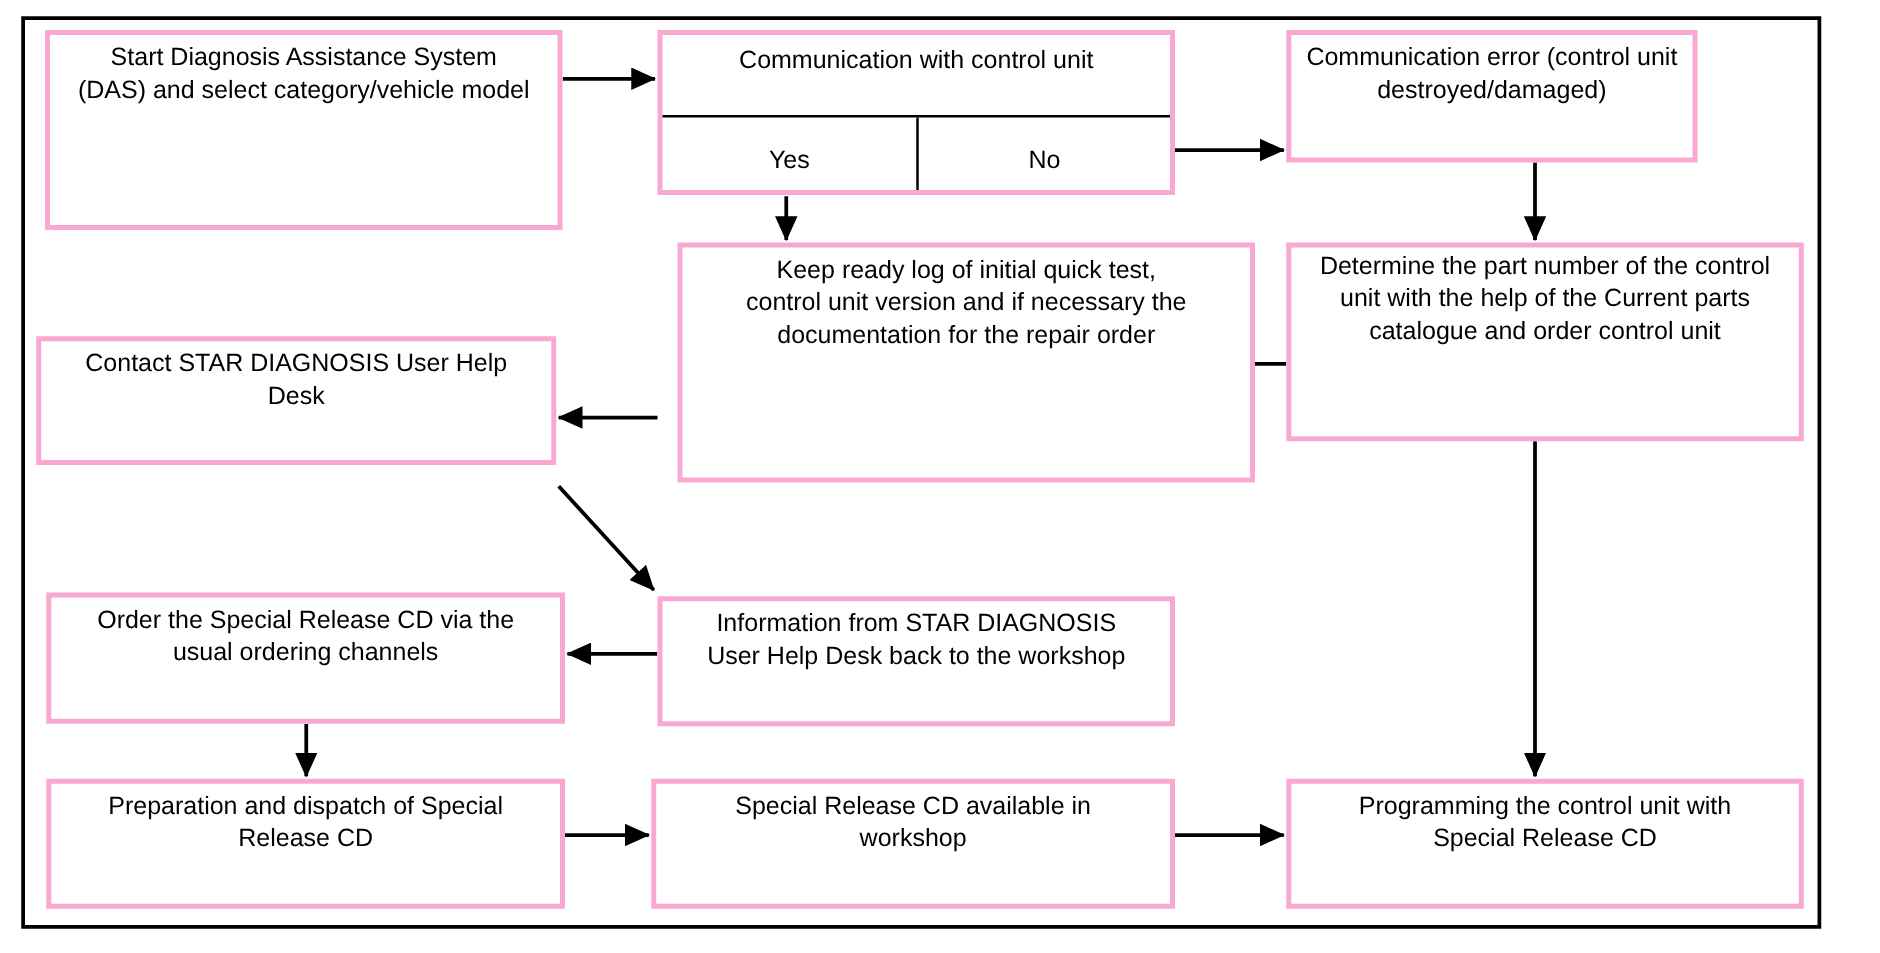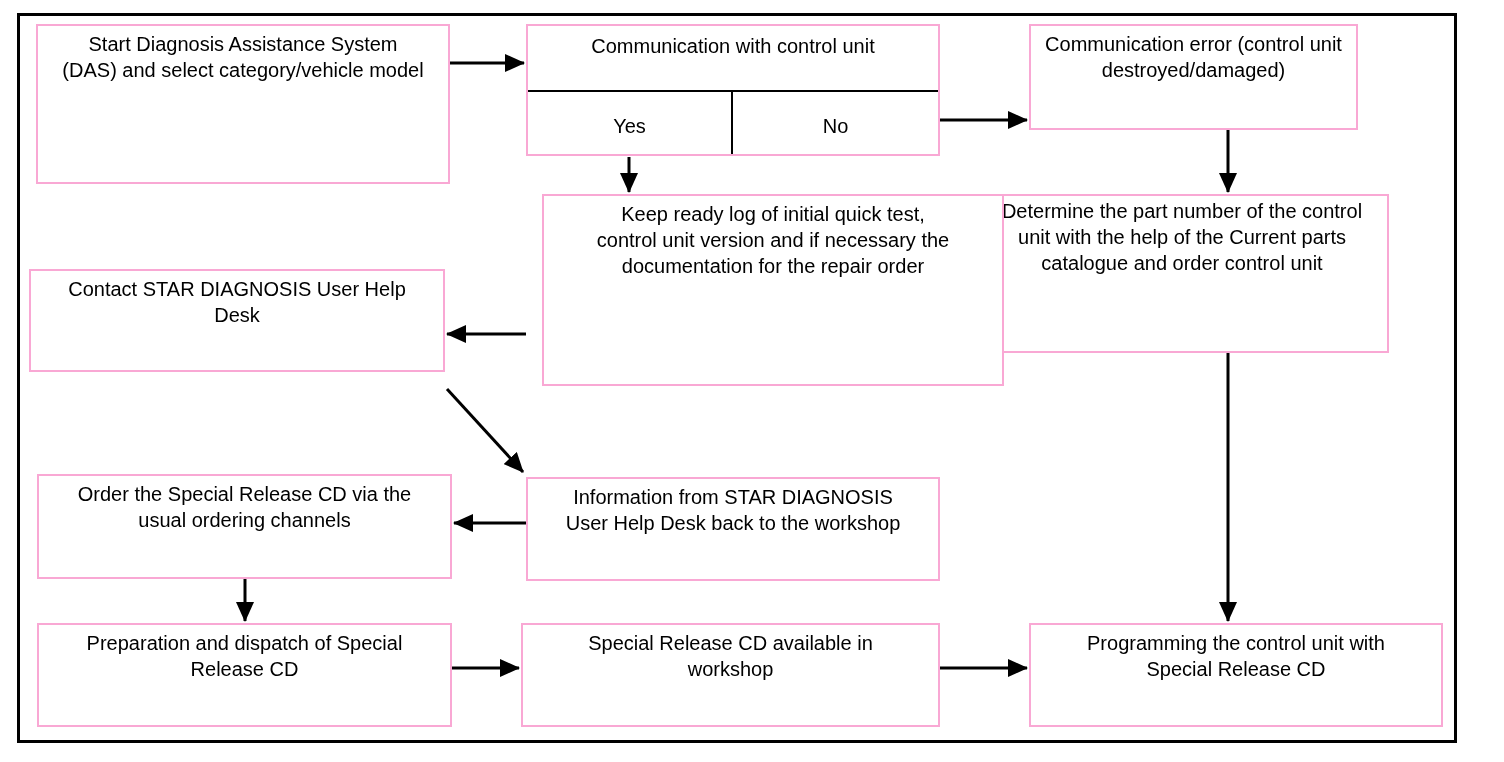--- a/index.html
+++ b/index.html
@@ -25,21 +25,21 @@
     border: 3px solid #000000;
     box-sizing: border-box;
   }
   .arrows {
     position: absolute;
     left: 0;
     top: 0;
   }
   .node {
     position: absolute;
-    border: 2px solid #f9a8d4;
+    border: 4px solid #f9a8d4;
     box-sizing: border-box;
     background: #ffffff;
     text-align: center;
     font-size: 20px;
     line-height: 26px;
     white-space: pre-line;
     padding: 5px 4px 0 4px;
   }
   .node.tight-top {
     padding-top: 2px;
@@ -107,21 +107,21 @@
     <div class="decision-title">Communication with control unit</div>
     <div class="decision-cells">
       <div class="decision-cell cell-yes">Yes</div>
       <div class="decision-cell cell-no">No</div>
     </div>
   </div>
 
   <div class="node" style="left:1029px; top:24px; width:329px; height:106px;">Communication error (control unit
 destroyed/damaged)</div>
 
-  <div class="node tight-top" style="left:975px; top:194px; width:414px; height:159px;">Determine the part number of the control
+  <div class="node tight-top" style="left:1029px; top:194px; width:414px; height:159px;">Determine the part number of the control
 unit with the help of the Current parts
 catalogue and order control unit</div>
 
   <div class="node" style="left:542px; top:194px; width:462px; height:192px;">Keep ready log of initial quick test,
 control unit version and if necessary the
 documentation for the repair order</div>
 
   <div class="node" style="left:29px; top:269px; width:416px; height:103px;">Contact STAR DIAGNOSIS User Help
 Desk</div>
 

